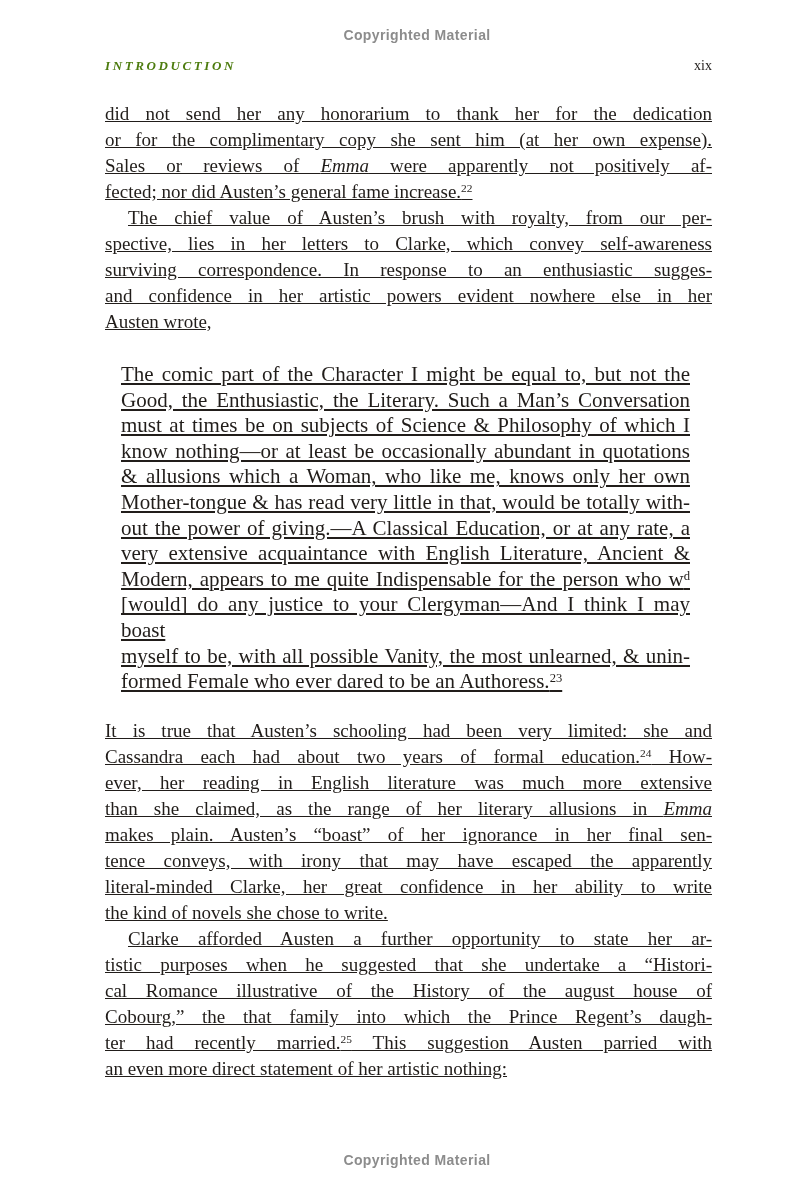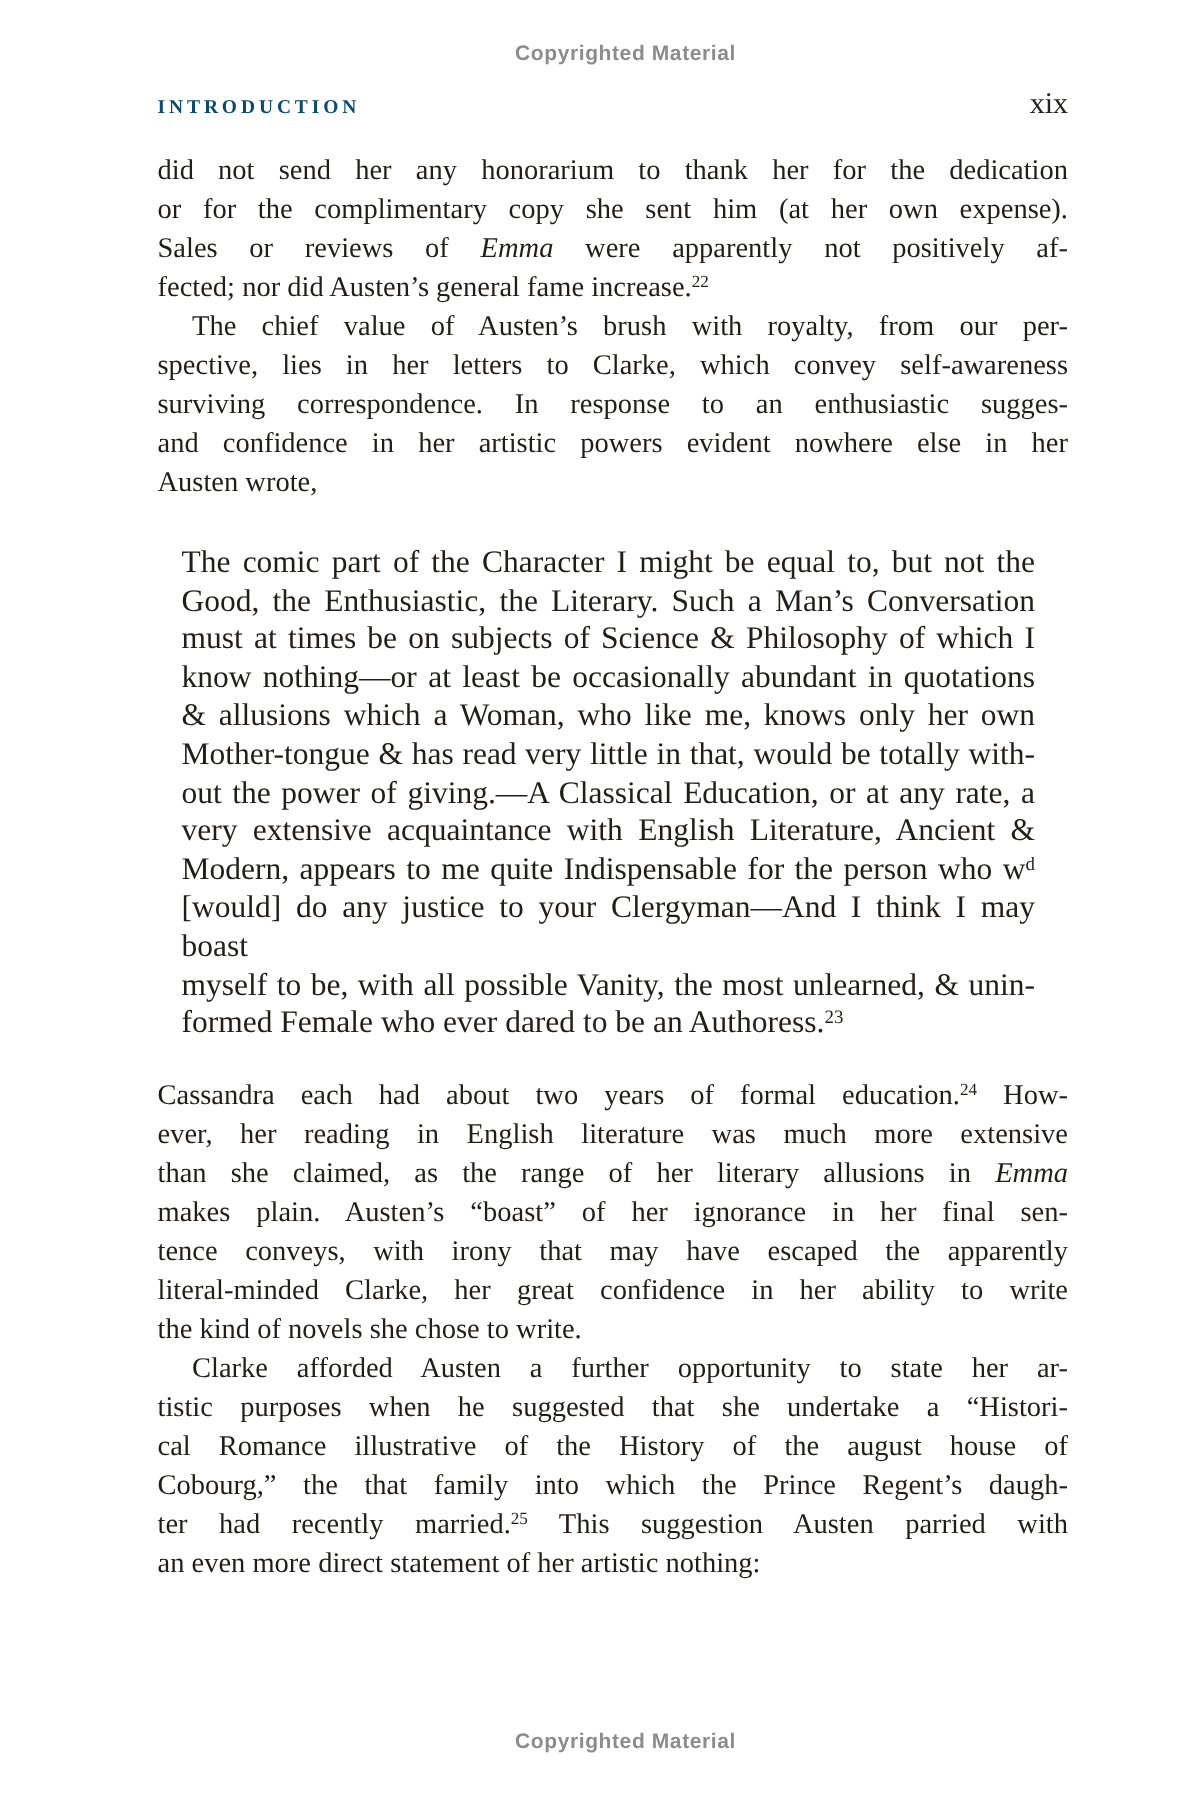--- a/index.html
+++ b/index.html
@@ -28,31 +28,33 @@
     position: absolute;
     top: 58px; left: 105px; width: 607px;
     display: flex;
     justify-content: space-between;
     align-items: baseline;
   }
   .section-title {
     font-size: 13px;
     font-weight: 700;
     letter-spacing: 2.6px;
-    color: #0c4a6e;
+    color: #4d7c0f;
+    font-style: italic;
   }
   .page-number {
-    font-size: 20px;
+    font-size: 14px;
     color: #262220;
   }
   .text-block {
     position: absolute;
     top: 101px; left: 105px; width: 607px;
     font-size: 19px;
     line-height: 26px;
+    text-decoration: underline;
   }
   .paragraph { margin: 0; }
   .blockquote {
     margin: 27px 22px 23px 16px;
     font-size: 21px;
     line-height: 25.6px;
   }
   .line {
     text-align: justify;
     text-align-last: justify;
@@ -99,20 +101,21 @@
       <div class="line">&amp; allusions which a Woman, who like me, knows only her own</div>
       <div class="line">Mother-tongue &amp; has read very little in that, would be totally with-</div>
       <div class="line">out the power of giving.—A Classical Education, or at any rate, a</div>
       <div class="line">very extensive acquaintance with English Literature, Ancient &amp;</div>
       <div class="line">Modern, appears to me quite Indispensable for the person who w<sup>d</sup></div>
       <div class="line">[would] do any justice to your Clergyman—And I think I may boast</div>
       <div class="line">myself to be, with all possible Vanity, the most unlearned, &amp; unin-</div>
       <div class="line last">formed Female who ever dared to be an Authoress.<sup>23</sup></div>
     </div>
     <div class="paragraph">
+      <div class="line">It is true that Austen’s schooling had been very limited: she and</div>
       <div class="line">Cassandra each had about two years of formal education.<sup>24</sup> How-</div>
       <div class="line">ever, her reading in English literature was much more extensive</div>
       <div class="line">than she claimed, as the range of her literary allusions in <i>Emma</i></div>
       <div class="line">makes plain. Austen’s “boast” of her ignorance in her final sen-</div>
       <div class="line">tence conveys, with irony that may have escaped the apparently</div>
       <div class="line">literal-minded Clarke, her great confidence in her ability to write</div>
       <div class="line last">the kind of novels she chose to write.</div>
     </div>
     <div class="paragraph">
       <div class="line indent">Clarke afforded Austen a further opportunity to state her ar-</div>

